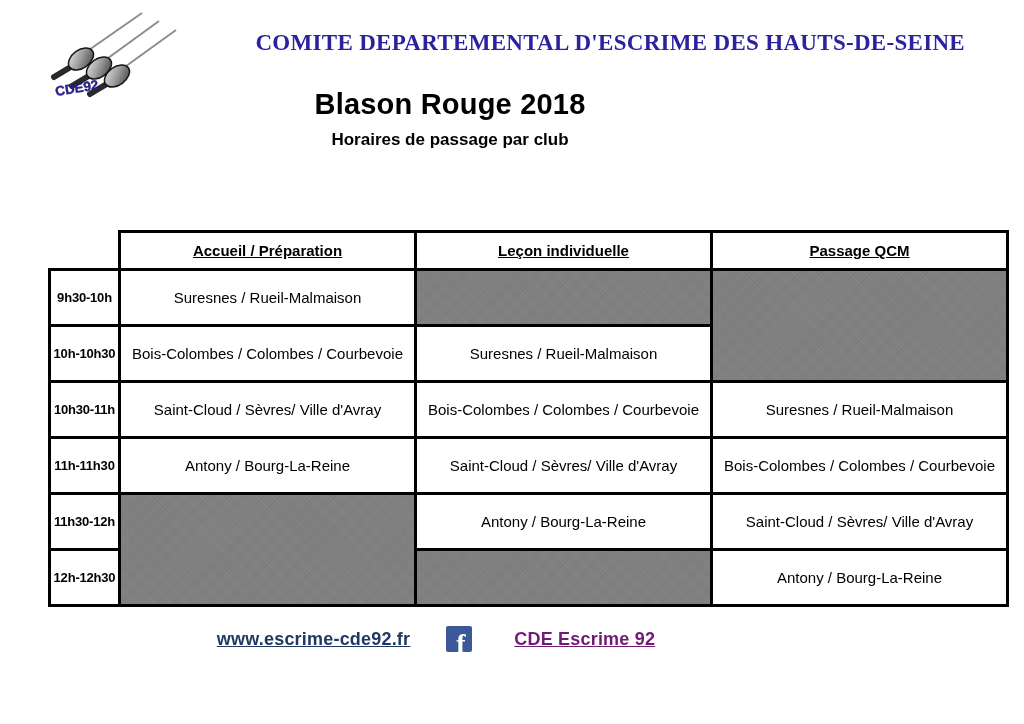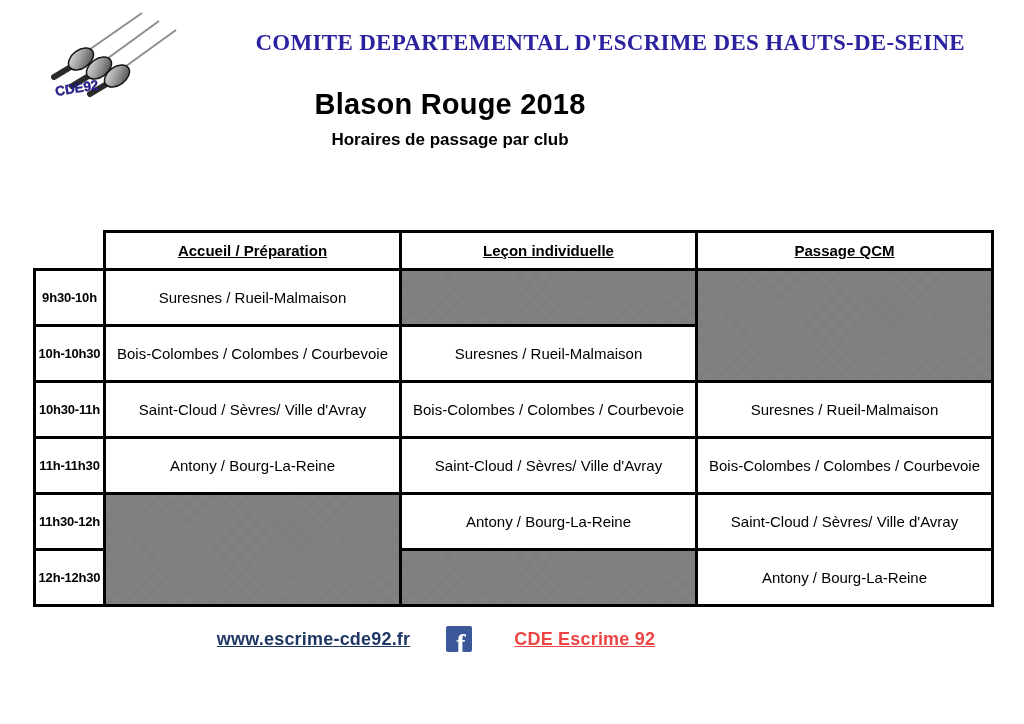--- a/index.html
+++ b/index.html
@@ -23,21 +23,21 @@
 
   
   .titles { position: absolute; top: 88px; left: 0; width: 900px; text-align: center; }
   .main-title { font-size: 29px; font-weight: 600; letter-spacing: 0.2px; }
   .session-line { font-size: 18px; font-weight: 500; margin-top: 11px; }
   .location-line { font-size: 17px; font-weight: 500; margin-top: 7px; }
   .subtitle-line { font-size: 17px; font-weight: 700; margin-top: 9px; }
 
   
   table.schedule {
-    position: absolute; top: 230px; left: 33px;
+    position: absolute; top: 230px; left: 48px;
     border-collapse: collapse;
     table-layout: fixed;
     padding-left: 36px;
   }
   .schedule col.c-time { width: 70px; }
   .schedule col.c-col  { width: 296px; }
 
   .schedule th, .schedule td {
     border: 3px solid #000;
     text-align: center;
@@ -68,21 +68,21 @@
     position: absolute; top: 626px; left: 0; width: 872px;
     display: flex; justify-content: center; align-items: center; gap: 36px;
   }
   .footer a { cursor: pointer; }
   .site-link {
     color: #1F3864; font-weight: bold; font-size: 18px;
     text-decoration: underline; letter-spacing: 0.2px;
   }
   .fb-link { display: flex; align-items: center; gap: 6px; text-decoration: none; }
   .fb-label {
-    color: #ef4444; font-weight: bold; font-size: 18px;
+    color: #701a75; font-weight: bold; font-size: 18px;
     text-decoration: underline; letter-spacing: 0.2px; margin-left: 36px;
   }
 </style>
 </head>
 <body>
 
 <div class="logo">
   <svg width="138" height="96" viewBox="0 0 138 96">
     <defs>
       <linearGradient id="guardGrad" x1="0" y1="0" x2="1" y2="1">

